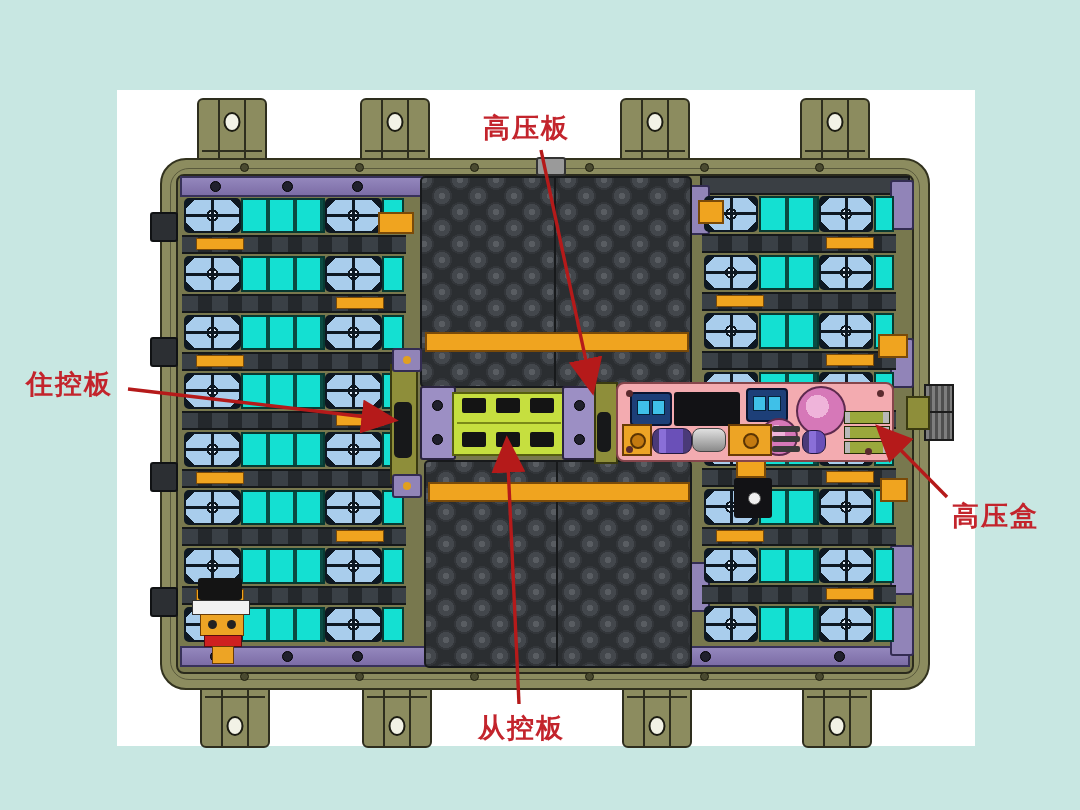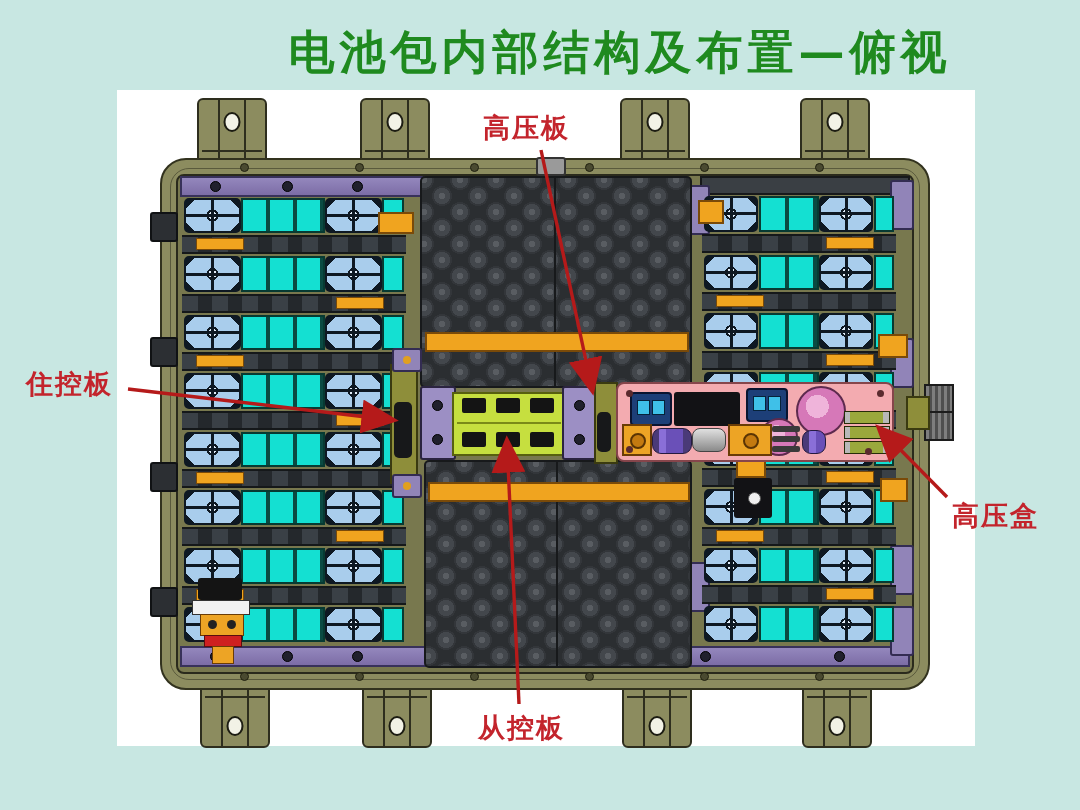--- a/index.html
+++ b/index.html
@@ -101,21 +101,20 @@
   .svc-red{position:absolute;left:204px;top:635px;width:36px;height:10px;background:#cf2020;border:1px solid #5a0d0d;z-index:9;}
   .svc-stub{position:absolute;left:212px;top:646px;width:20px;height:16px;background:#eda425;border:1px solid #6a3c06;z-index:9;}
   .graycap{position:absolute;left:536px;top:157px;width:26px;height:15px;background:#9a9a9a;border:2px solid #333;border-radius:3px;z-index:4;}
   svg.overlay{position:absolute;left:0;top:0;z-index:35;pointer-events:none;}
 </style>
 </head>
 <body>
 
 <div class="scene">
 
-  <div class="title">电池包内部结构及布置—俯视</div>
 
   <div class="panel"></div>
 
   <div class="bracket top" style="left:197px">
       <i class="bv v1"></i>
       <i class="bv v2"></i>
       <i class="bhole"></i>
       <i class="bshelf"></i>
     </div>
   <div class="bracket top" style="left:360px">

